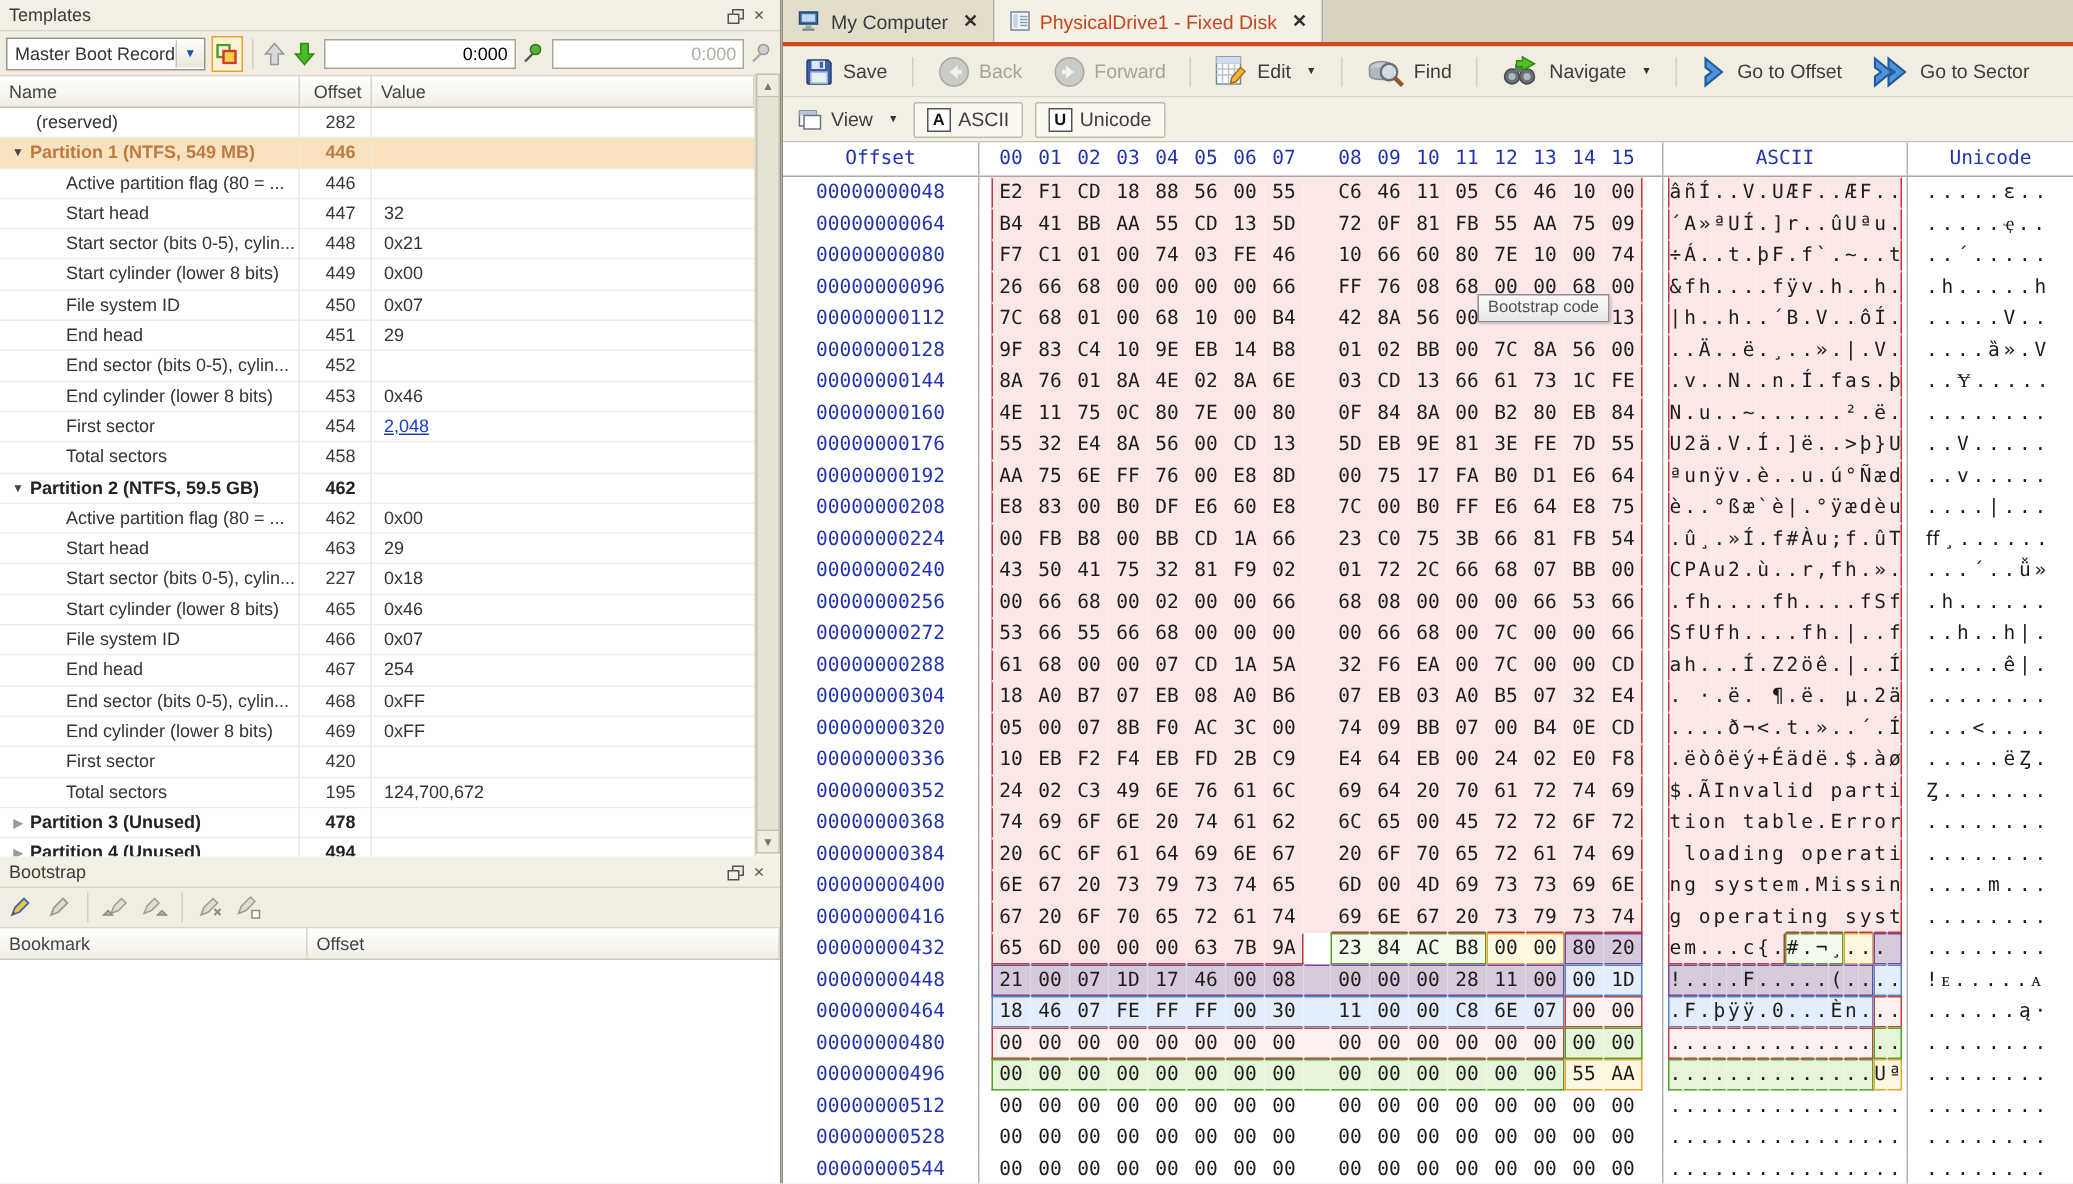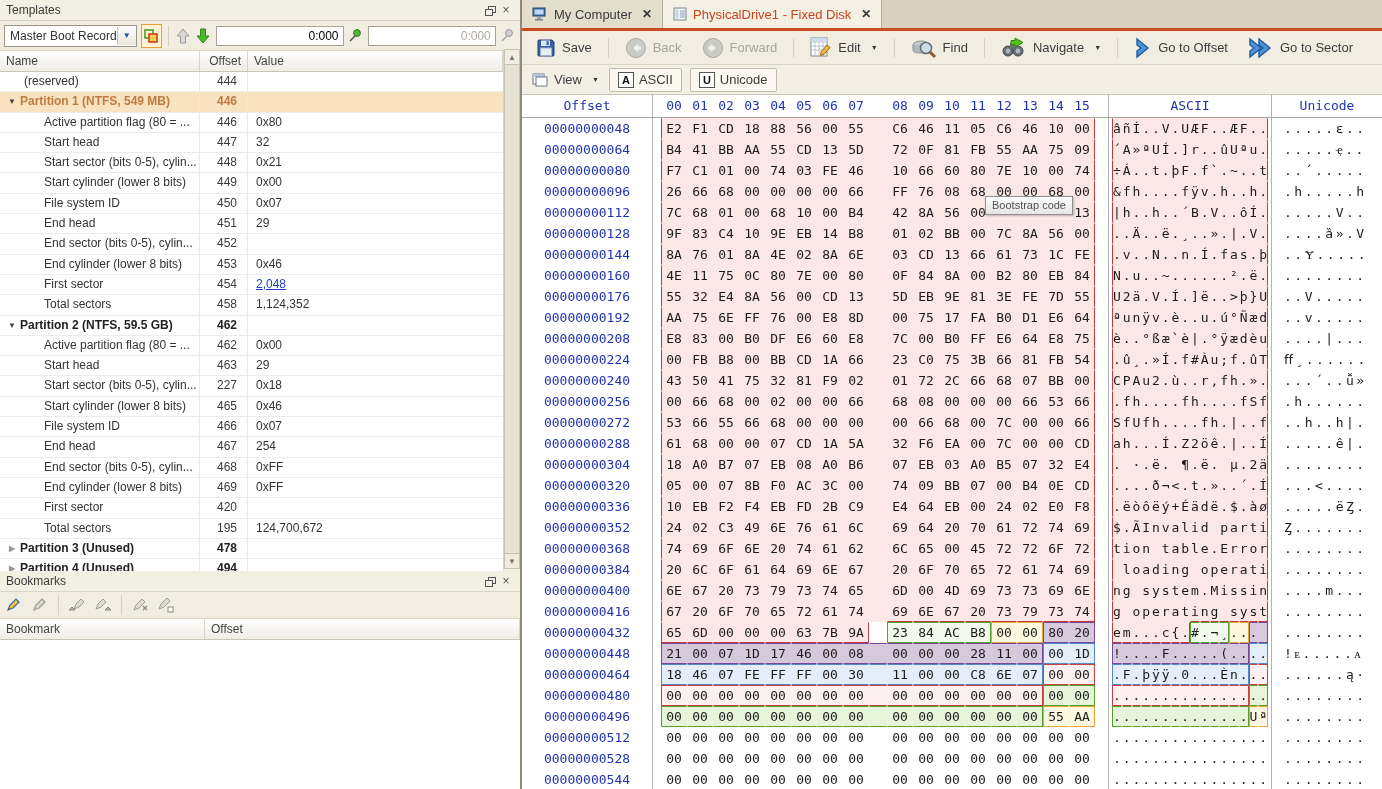--- a/index.html
+++ b/index.html
@@ -134,36 +134,35 @@
     <div class="tpl-header">
       <span>Name</span>
       <span class="ho">Offset</span>
       <span>Value</span>
     </div>
     <div id="tpl-rows">
         <div class="trow">
           <span class="tname" style="padding-left: 24px;">
             <span>(reserved)</span>
           </span>
-          <span class="toffset">444</span>
+          <span class="toffset">282</span>
         </div>
         <div class="trow group selected">
           <span class="tname" style="padding-left: 4px;">
             <span class="chev">▼</span>
             <span>Partition 1 (NTFS, 549 MB)</span>
           </span>
           <span class="toffset">446</span>
           <span class="tvalue"></span>
         </div>
         <div class="trow">
           <span class="tname" style="padding-left: 44px;">
             <span>Active partition flag (80 = ...</span>
           </span>
           <span class="toffset">446</span>
-          <span class="tvalue">0x80</span>
         </div>
         <div class="trow">
           <span class="tname" style="padding-left: 44px;">
             <span>Start head</span>
           </span>
           <span class="toffset">447</span>
           <span class="tvalue">32</span>
         </div>
         <div class="trow">
           <span class="tname" style="padding-left: 44px;">
@@ -211,21 +210,20 @@
             <span>First sector</span>
           </span>
           <span class="toffset">454</span>
           <span class="tvalue"><span class="tlink">2,048</span></span>
         </div>
         <div class="trow">
           <span class="tname" style="padding-left: 44px;">
             <span>Total sectors</span>
           </span>
           <span class="toffset">458</span>
-          <span class="tvalue">1,124,352</span>
         </div>
         <div class="trow group">
           <span class="tname" style="padding-left: 4px;">
             <span class="chev">▼</span>
             <span>Partition 2 (NTFS, 59.5 GB)</span>
           </span>
           <span class="toffset">462</span>
           <span class="tvalue"></span>
         </div>
         <div class="trow">
@@ -315,21 +313,21 @@
         </div>
       </div>
     <div id="tpl-scroll">
       <div class="sbtn">▲</div>
       <div class="sthumb"></div>
       <div class="sbtn">▼</div>
     </div>
 
     <div id="bm-panel">
       <div class="ptitle">
-        <span class="t">Bookmarks</span>
+        <span class="t">Bootstrap</span>
         <span class="winbtn">
             <span class="floaticon"></span>
           </span>
         <span class="winbtn">×</span>
       </div>
       <div class="bm-toolbar">
         <span class="iconbox">
           <svg width="18" height="16" viewBox="0 0 18 16">
               <path d="M3 13 L5 8 L11 2 L14 5 L8 11 Z" fill="#f0c24a" stroke="#3a6ea5" stroke-width="1.2"></path>
               <path d="M3 13 L5.5 12.2 L3.8 10.5 Z" fill="#555"></path>

